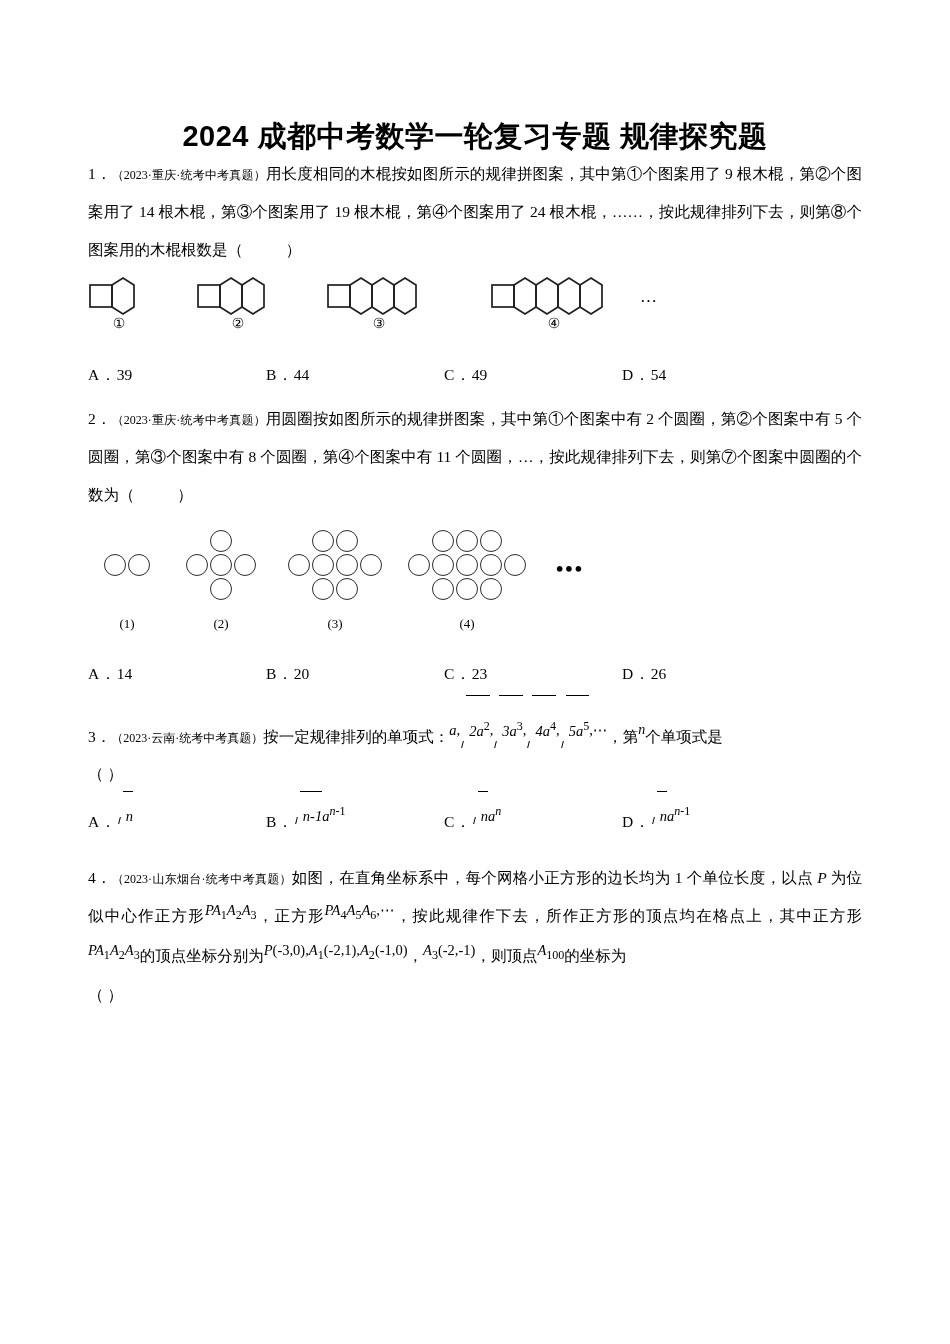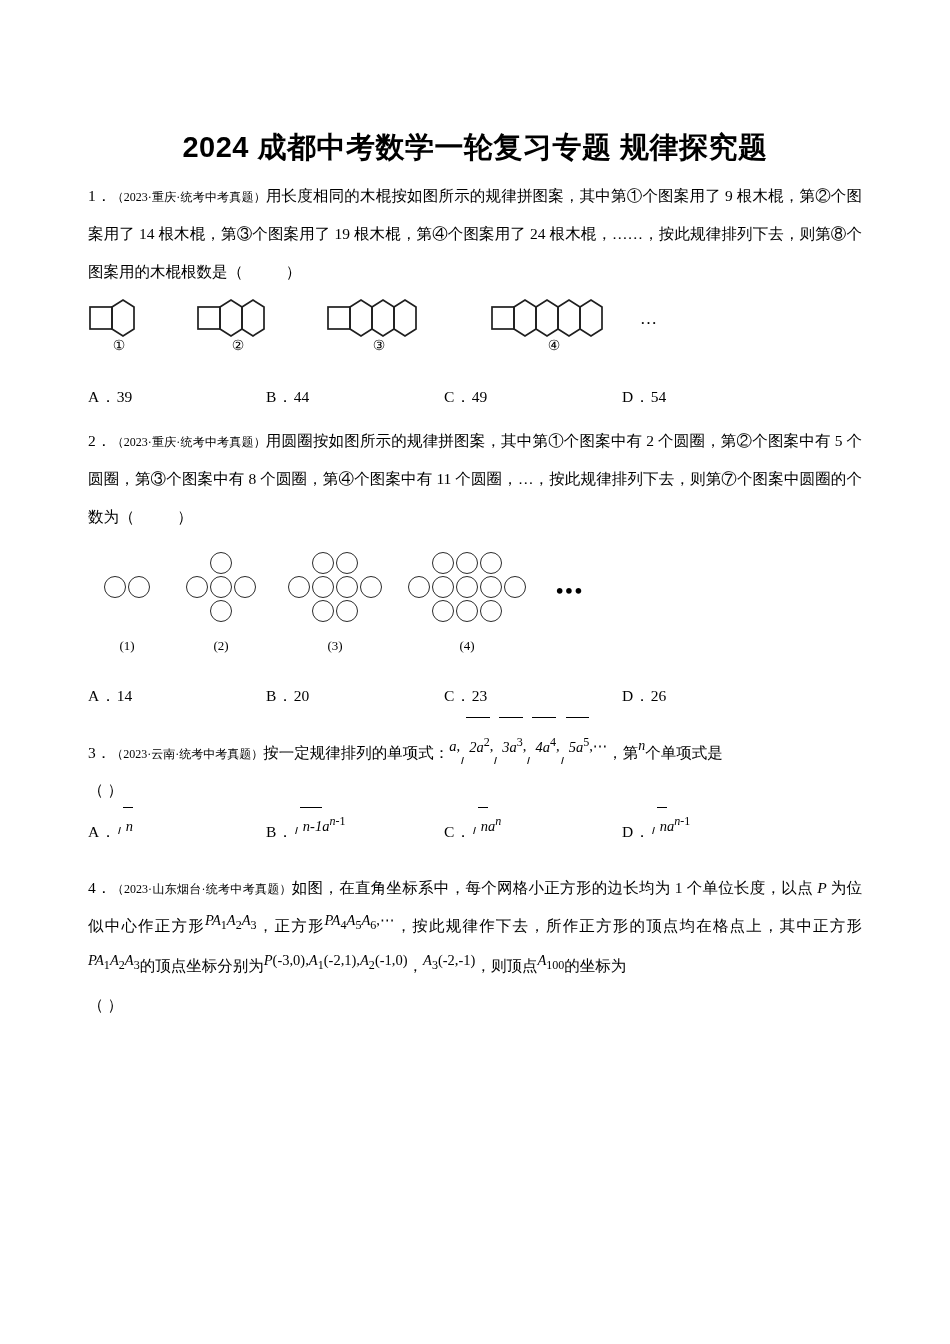--- a/index.html
+++ b/index.html
@@ -21,21 +21,21 @@
     height: 1344px;
     padding: 0;
     box-sizing: border-box;
   }
   .doc-title {
     text-align: center;
     font-family: "Liberation Sans", "DejaVu Sans", sans-serif;
     font-weight: bold;
     font-size: 29px;
     letter-spacing: 0.5px;
-    margin: 12px;
+    margin: 1px;
     padding-top: 118px;
     line-height: 1.2;
   }
   .section-head {
     font-family: "Liberation Sans", "DejaVu Sans", sans-serif;
     font-weight: bold;
     font-size: 13.5px;
     margin: 20px 0 0 88px;
   }
   .qblock {
@@ -142,21 +142,21 @@
     transform: skewX(-14deg);
   }
   .sqrt::after {
     content: "";
     position: absolute;
     left: 6px;
     top: 0px;
     right: 0;
     border-top: 1.1px solid #000;
   }
-  .sqrt > span { display: inline-block; padding-top: 11px; }
+  .sqrt > span { display: inline-block; padding-top: 17px; }
   .raised {
     position: relative;
     top: -6px;
     font-size: 14.5px;
   }
   .raised-sm {
     position: relative;
     top: -7px;
     font-size: 14px;
   }

